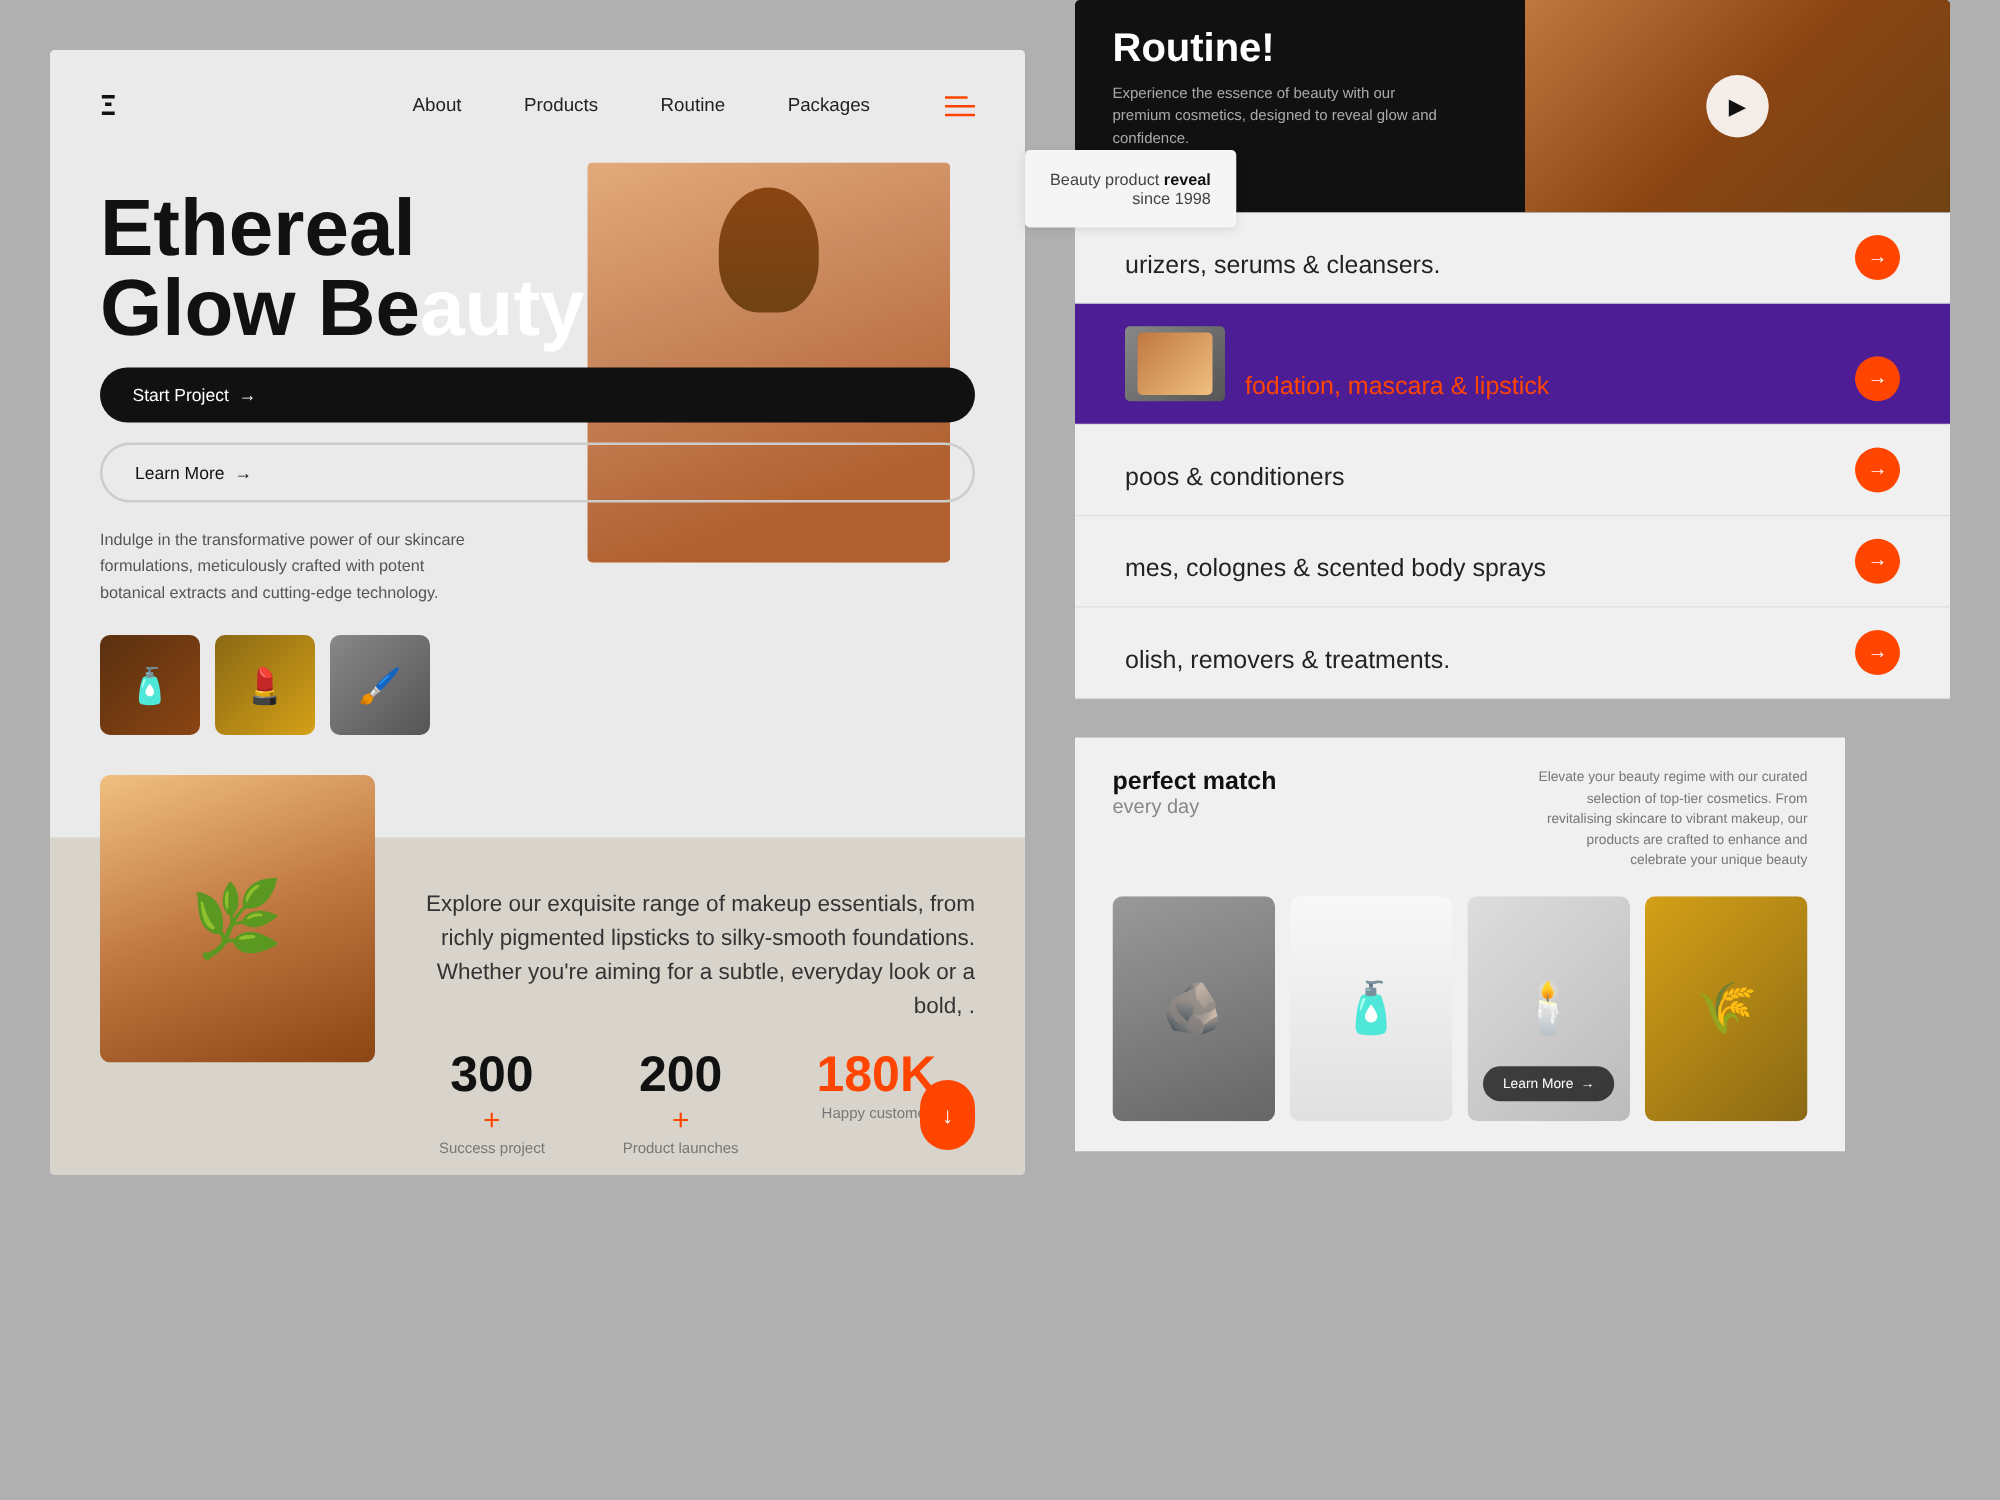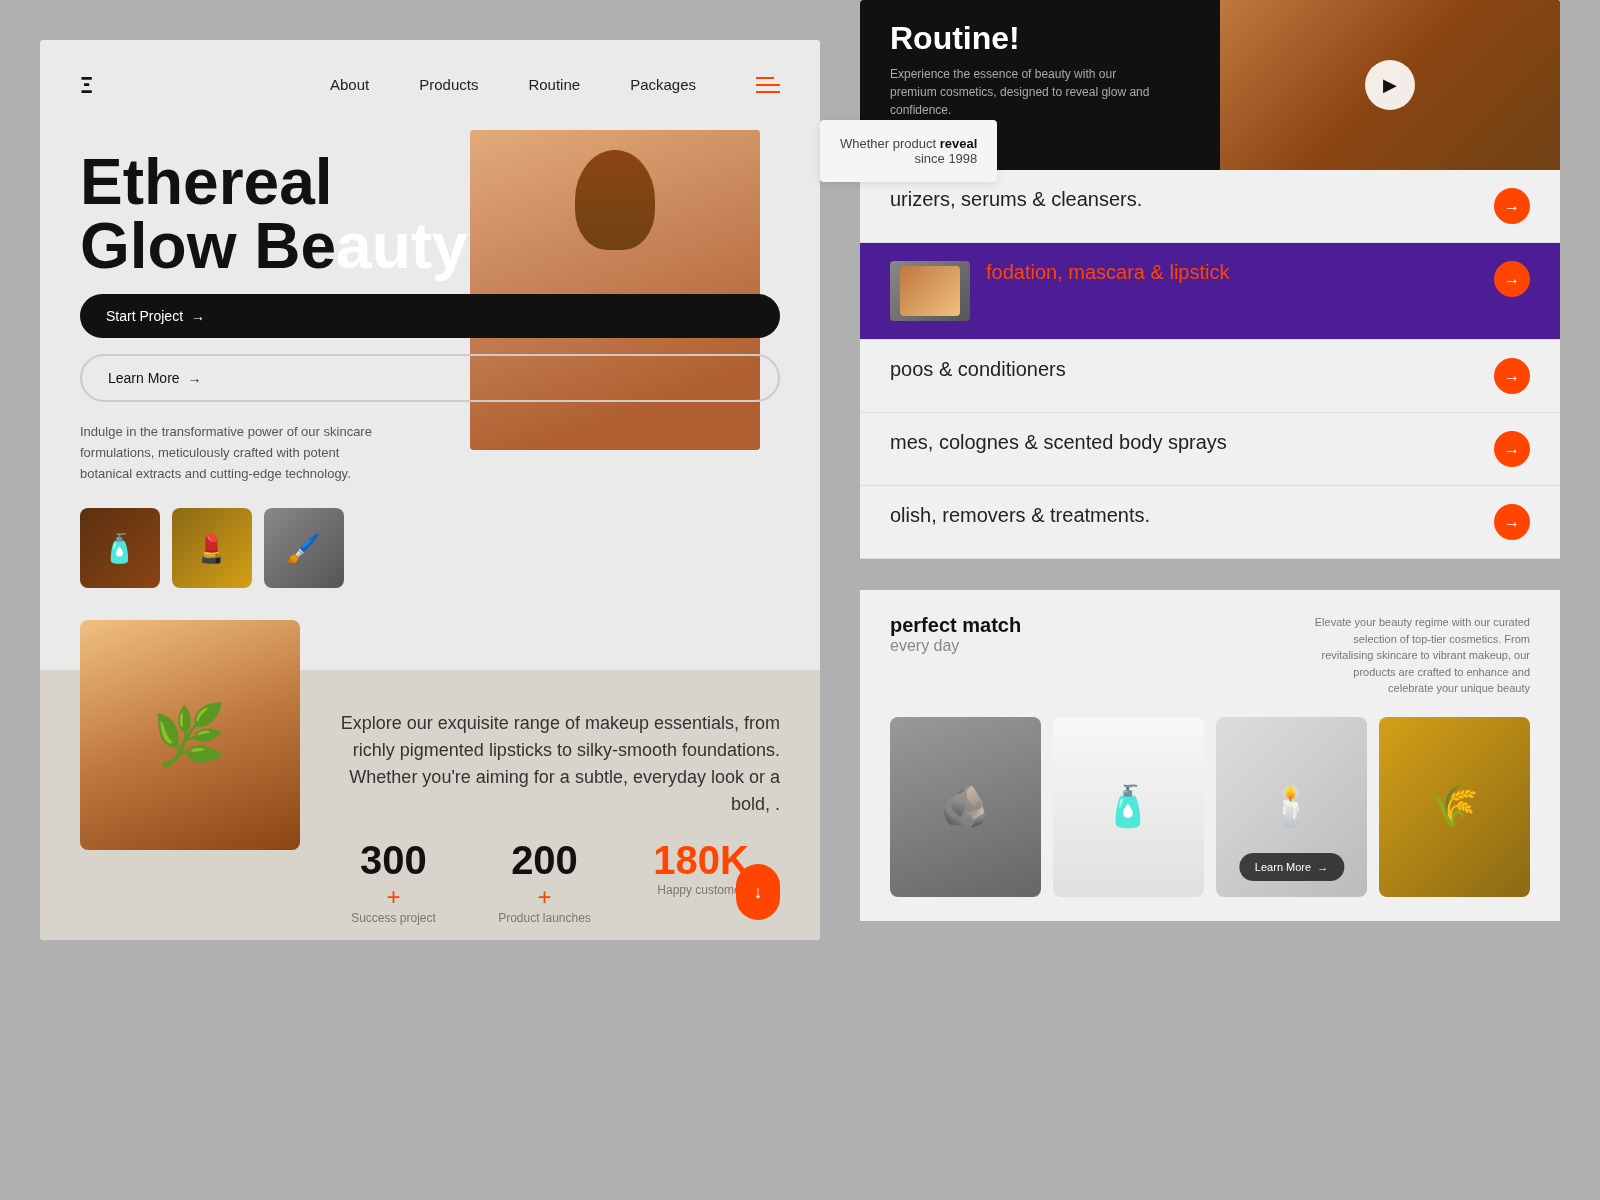--- a/index.html
+++ b/index.html
@@ -331,22 +331,22 @@
     
     .right-categories {
       position: absolute;
       top: 170px;
       left: 860px;
       width: 700px;
       background: #f0f0f0;
     }
     .category-item {
       display: flex;
-      align-items: flex-start;
-      padding: 18px 30px;
+      align-items: flex-end;
+      padding: 18px 40px;
       border-bottom: 1px solid #ddd;
       position: relative;
     }
     .category-item.dark {
       background: #4c1d95;
     }
     .category-text {
       font-size: 20px;
       color: #222;
       flex: 1;
@@ -377,21 +377,21 @@
       margin-right: 16px;
       object-fit: cover;
       background: linear-gradient(135deg, #888 0%, #555 100%);
     }
 
     
     .right-bottom {
       position: absolute;
       top: 590px;
       left: 860px;
-      width: 700px;
+      width: 616px;
       background: #f0f0f0;
       padding: 24px 30px;
     }
     .right-bottom-header {
       display: flex;
       justify-content: space-between;
       align-items: flex-start;
       margin-bottom: 20px;
     }
     .right-bottom-title {
@@ -528,21 +528,21 @@
         </div>
       </div>
 
     </div>
   </div>
 
 </div>
 
 <div class="company-tagline">
   <span>
-    <span>Whether product </span><strong>reveal</strong><br>
+    <span>Beauty product </span><strong>reveal</strong><br>
     <span>since 1998</span>
   </span>
 </div>
 
 <div class="right-top">
   <div class="right-top-content">
     <div class="right-top-title">Routine!</div>
     <div class="right-top-sub">Experience the essence of beauty with our premium cosmetics, designed to reveal glow and confidence.</div>
   </div>
   <div class="right-top-image">

